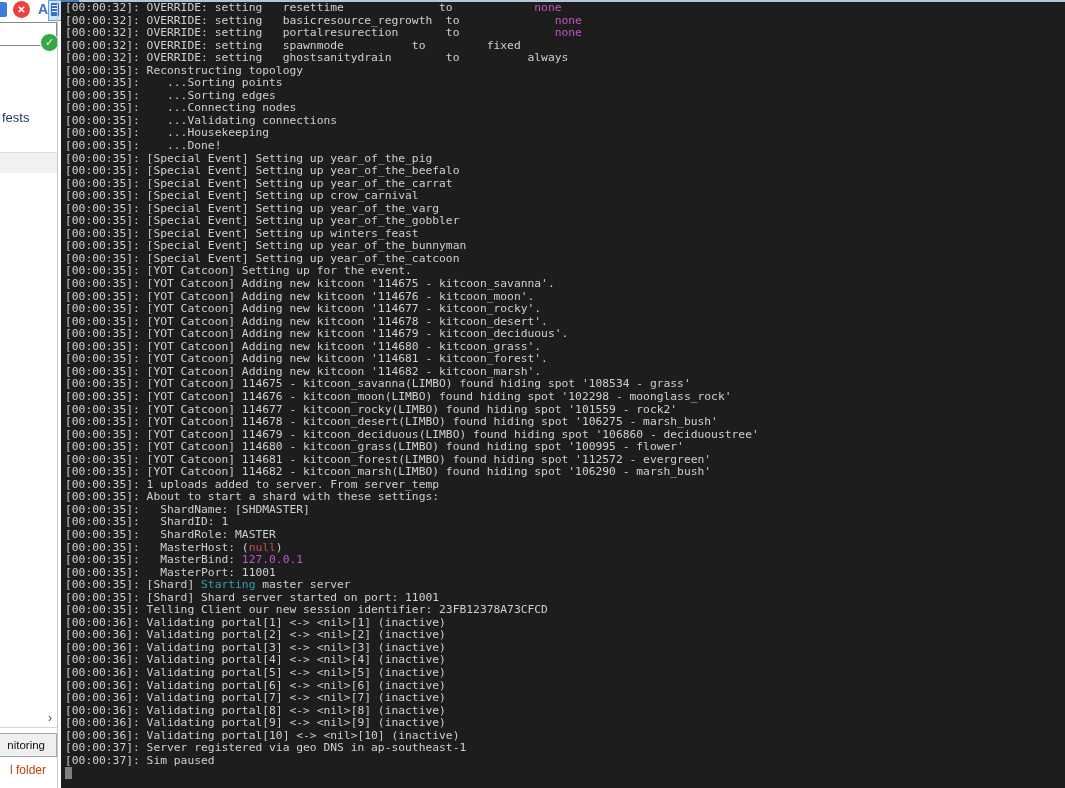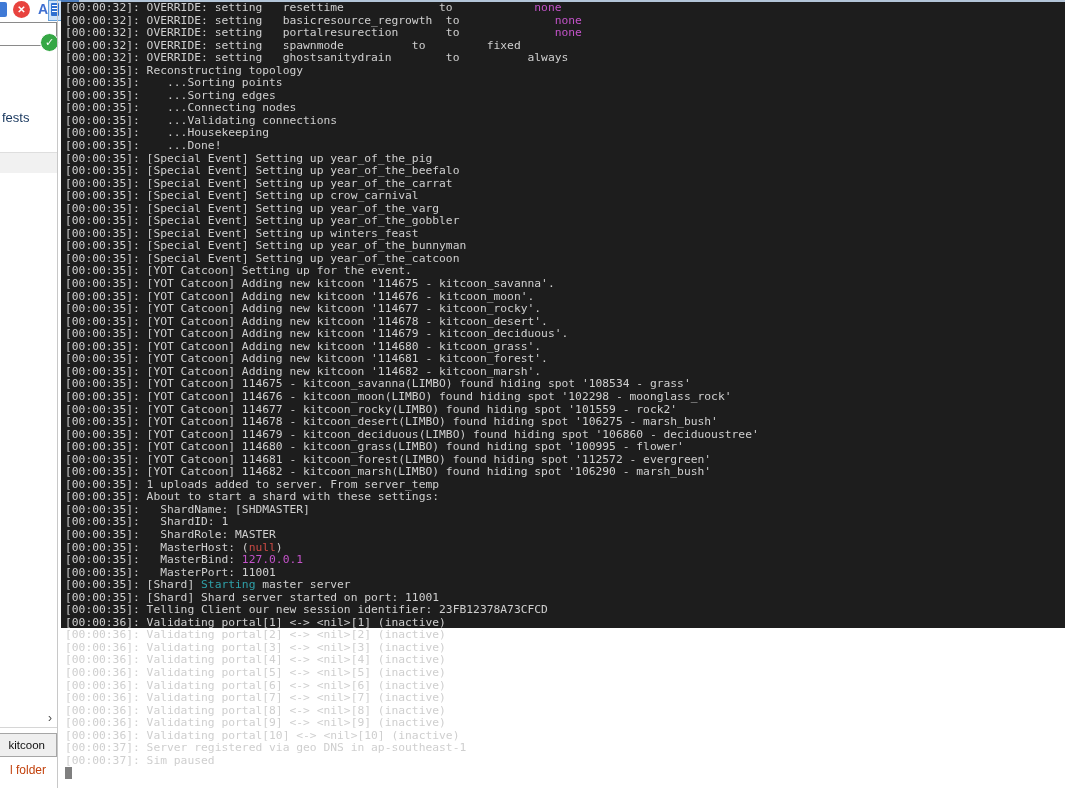--- a/index.html
+++ b/index.html
@@ -30,21 +30,21 @@
 
   .expander-row{position:absolute;left:0;top:710px;width:58px;height:17px;background:#fff;border-bottom:1px solid #d6d6d6;}
   .expander-chevron{position:absolute;right:6px;top:1px;font-size:12px;color:#4a4a4a;}
 
   .monitoring-btn{position:absolute;left:-12px;top:733px;width:69px;height:24px;background:#efefef;border:1px solid #a6a6a6;
     box-sizing:border-box;font-size:11.5px;color:#111;display:flex;align-items:center;justify-content:flex-end;
     padding-right:11px;}
   .folder-label{position:absolute;left:10px;top:763px;font-size:12px;color:#c2410c;}
 
   
-  .terminal{position:absolute;left:61px;top:0;right:0;height:628px;background:#1d1d1d;}
+  .terminal{position:absolute;left:61px;top:0;right:0;height:788px;background:#1d1d1d;}
   .terminal-topstrip{position:absolute;left:0;top:0;right:0;height:2px;background:#b3c5d8;}
   .terminal-topstrip .accent{position:absolute;left:0;top:0;width:18px;height:2px;background:#4d7ebf;}
   .terminal-output{position:absolute;left:4px;top:2px;right:0;bottom:0;
     font-family:"DejaVu Sans Mono", monospace;font-size:11.3px;line-height:12.56px;
     white-space:pre;color:#cfcfcf;}
   .tline{height:12.56px;}
   .seg-d{color:#cfcfcf;}
   .seg-m{color:#c353c9;}
   .seg-r{color:#cc4a45;}
   .seg-c{color:#2fa0a8;}
@@ -78,21 +78,21 @@
 
     <div class="fests-label">fests</div>
 
     <div class="gray-band"></div>
 
     <div class="expander-row">
       <span class="expander-chevron">›</span>
     </div>
 
     <div class="monitoring-btn">
-      <span>kitcoon</span>
+      <span>nitoring</span>
     </div>
 
     <div class="folder-label">l folder</div>
 
     <div class="panel-edge"></div>
   </div>
 
   <div class="terminal">
     <div class="terminal-topstrip">
       <div class="accent"></div>

